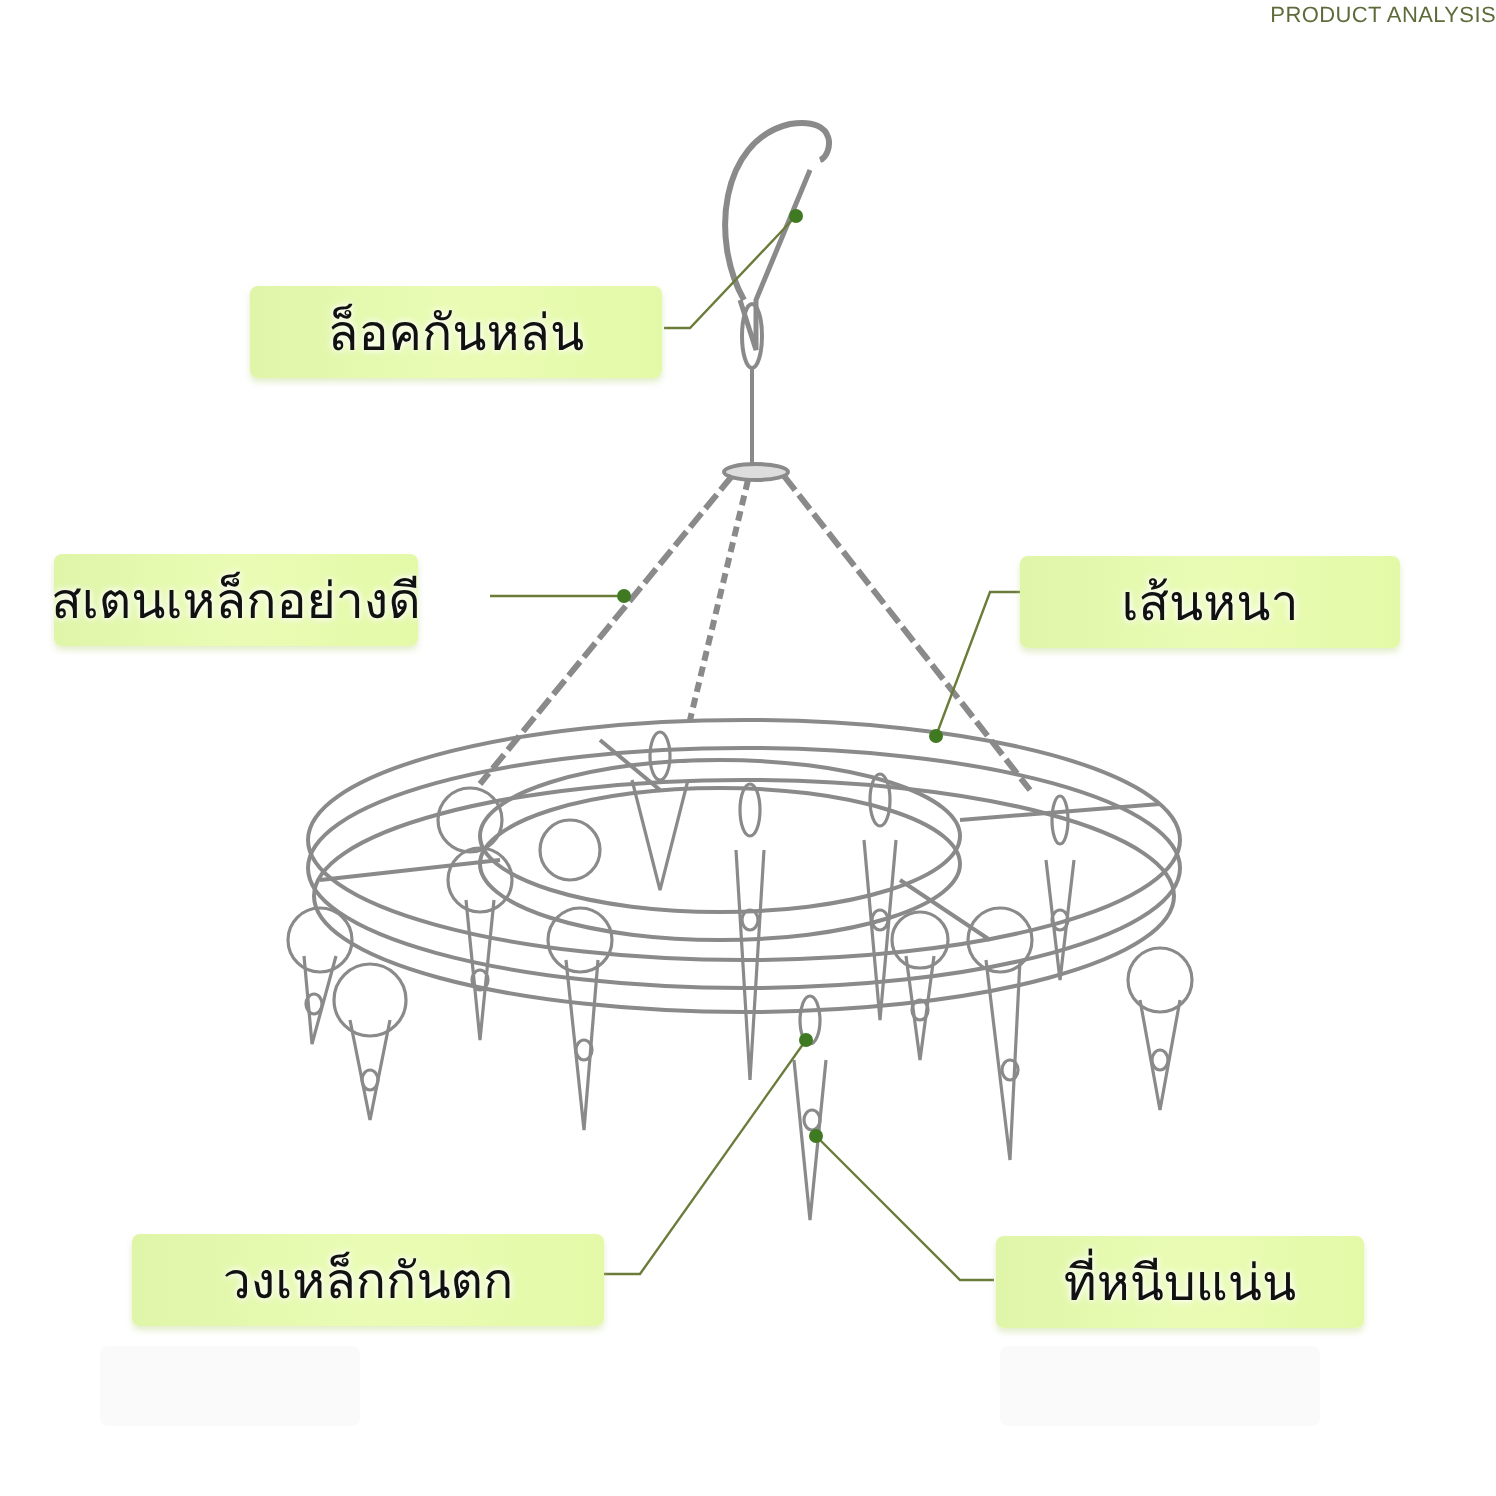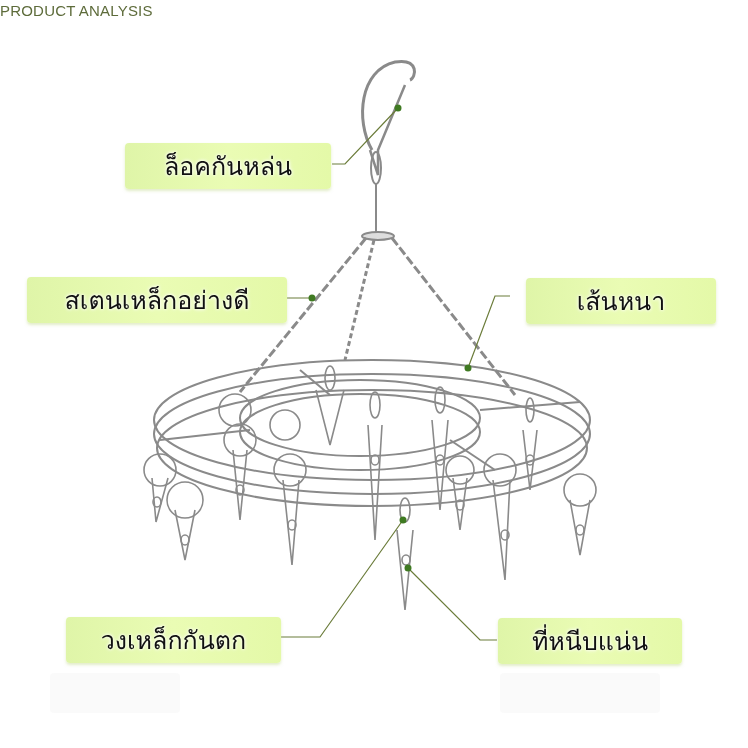--- a/index.html
+++ b/index.html
@@ -1,22 +1,22 @@
 <!DOCTYPE html>
 <html><head>
   <meta charset="utf-8">
   <style>
     html, body { margin: 0; padding: 0; }
     body {
       width: 748px; height: 748px; background: #ffffff; position: relative; overflow: hidden;
       font-family: "DejaVu Sans", sans-serif;
     }
     .header-title {
-      position: absolute; top: 2px; left: 0; width: 748px; text-align: left;
-      font-family: "Liberation Sans", sans-serif; font-size: 15px; color: #5d6b3a;
+      position: absolute; top: 2px; left: 0; width: 748px; text-align: right;
+      font-family: "Liberation Sans", sans-serif; font-size: 11px; color: #5d6b3a;
       letter-spacing: 0.2px;
     }
     .product-svg { position: absolute; left: 0; top: 0; }
     .label {
       position: absolute; border-radius: 4px;
       background: linear-gradient(90deg, #dff5a8 0%, #eafcb4 50%, #e4f9a8 100%);
       box-shadow: 0 2px 3px rgba(200,220,150,0.5);
       display: flex; align-items: center; justify-content: center;
       font-family: "DejaVu Sans", sans-serif; font-size: 25px; color: #111;
       text-shadow: 0 0 3px #fff, 0 0 4px #fff;
@@ -145,29 +145,29 @@
     <circle cx="468" cy="368" r="3.5"></circle>
     <circle cx="403" cy="520" r="3.5"></circle>
     <circle cx="408" cy="568" r="3.5"></circle>
   </g>
 </svg>
 
 <div class="label" style="left:125px;top:143px;width:206px;height:46px;">
   <span>ล็อคกันหล่น</span>
 </div>
 
-<div class="label" style="left:27px;top:277px;width:260px;height:46px;">
+<div class="label" style="left:27px;top:277px;width:182px;height:46px;">
   <span>สเตนเหล็กอย่างดี</span>
 </div>
 
-<div class="label" style="left:510px;top:278px;width:190px;height:46px;margin-left:16px;">
+<div class="label" style="left:510px;top:278px;width:190px;height:46px;">
   <span>เส้นหนา</span>
 </div>
 
-<div class="label" style="left:66px;top:617px;width:215px;height:46px;">
+<div class="label" style="left:66px;top:617px;width:236px;height:46px;">
   <span>วงเหล็กกันตก</span>
 </div>
 
 <div class="label" style="left:498px;top:618px;width:184px;height:46px;">
   <span>ที่หนีบแน่น</span>
 </div>
 
 <div class="ghost" style="left:50px;top:673px;width:130px;height:40px;"></div>
 <div class="ghost" style="left:500px;top:673px;width:160px;height:40px;"></div>
 

